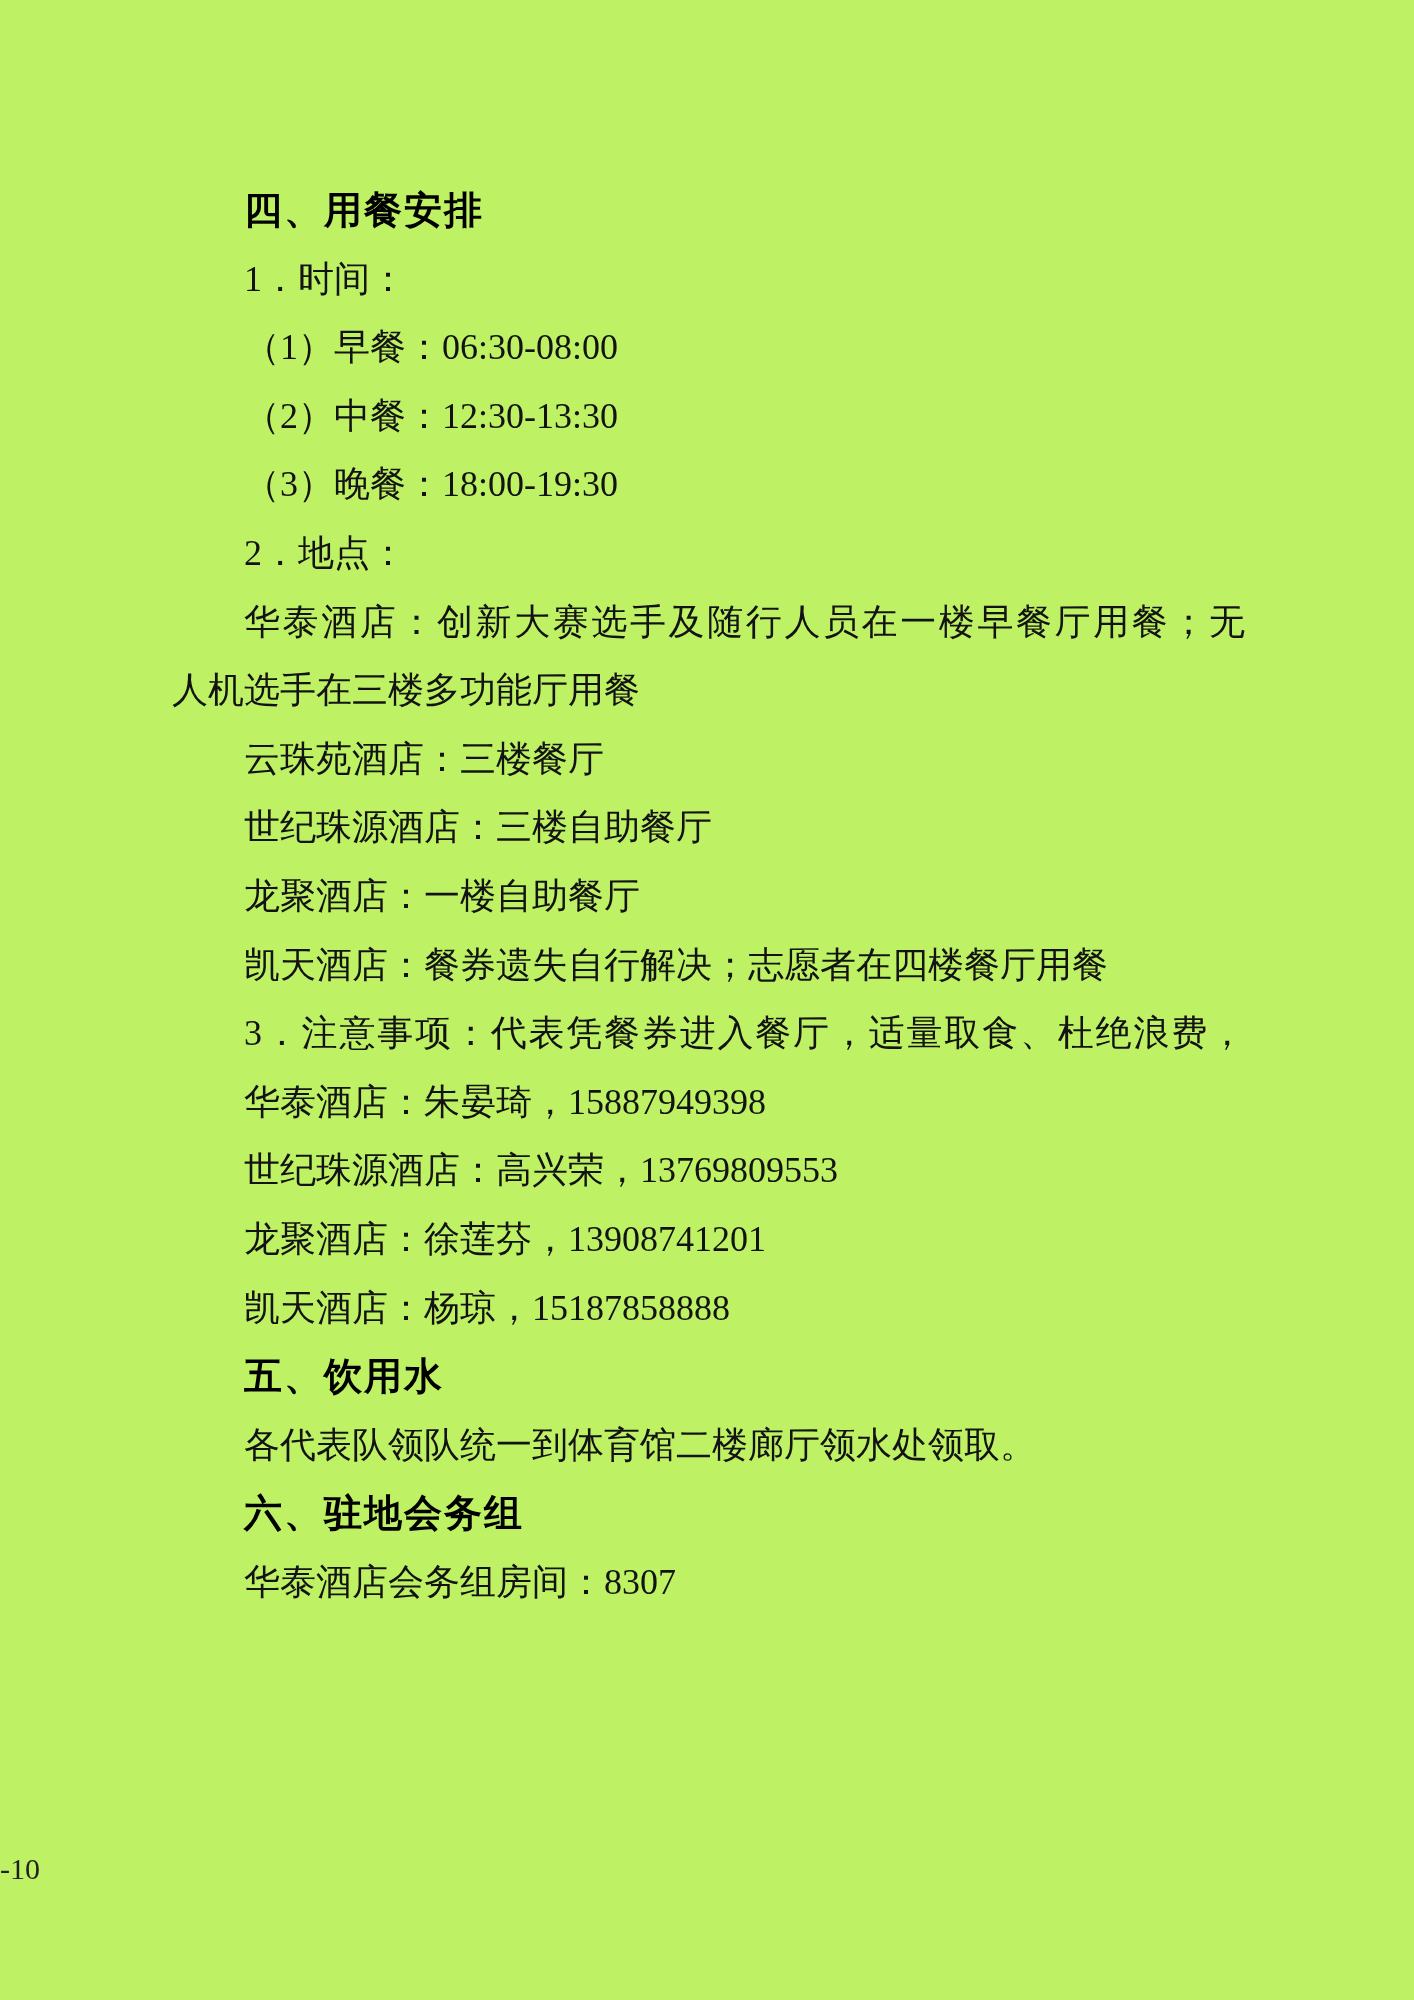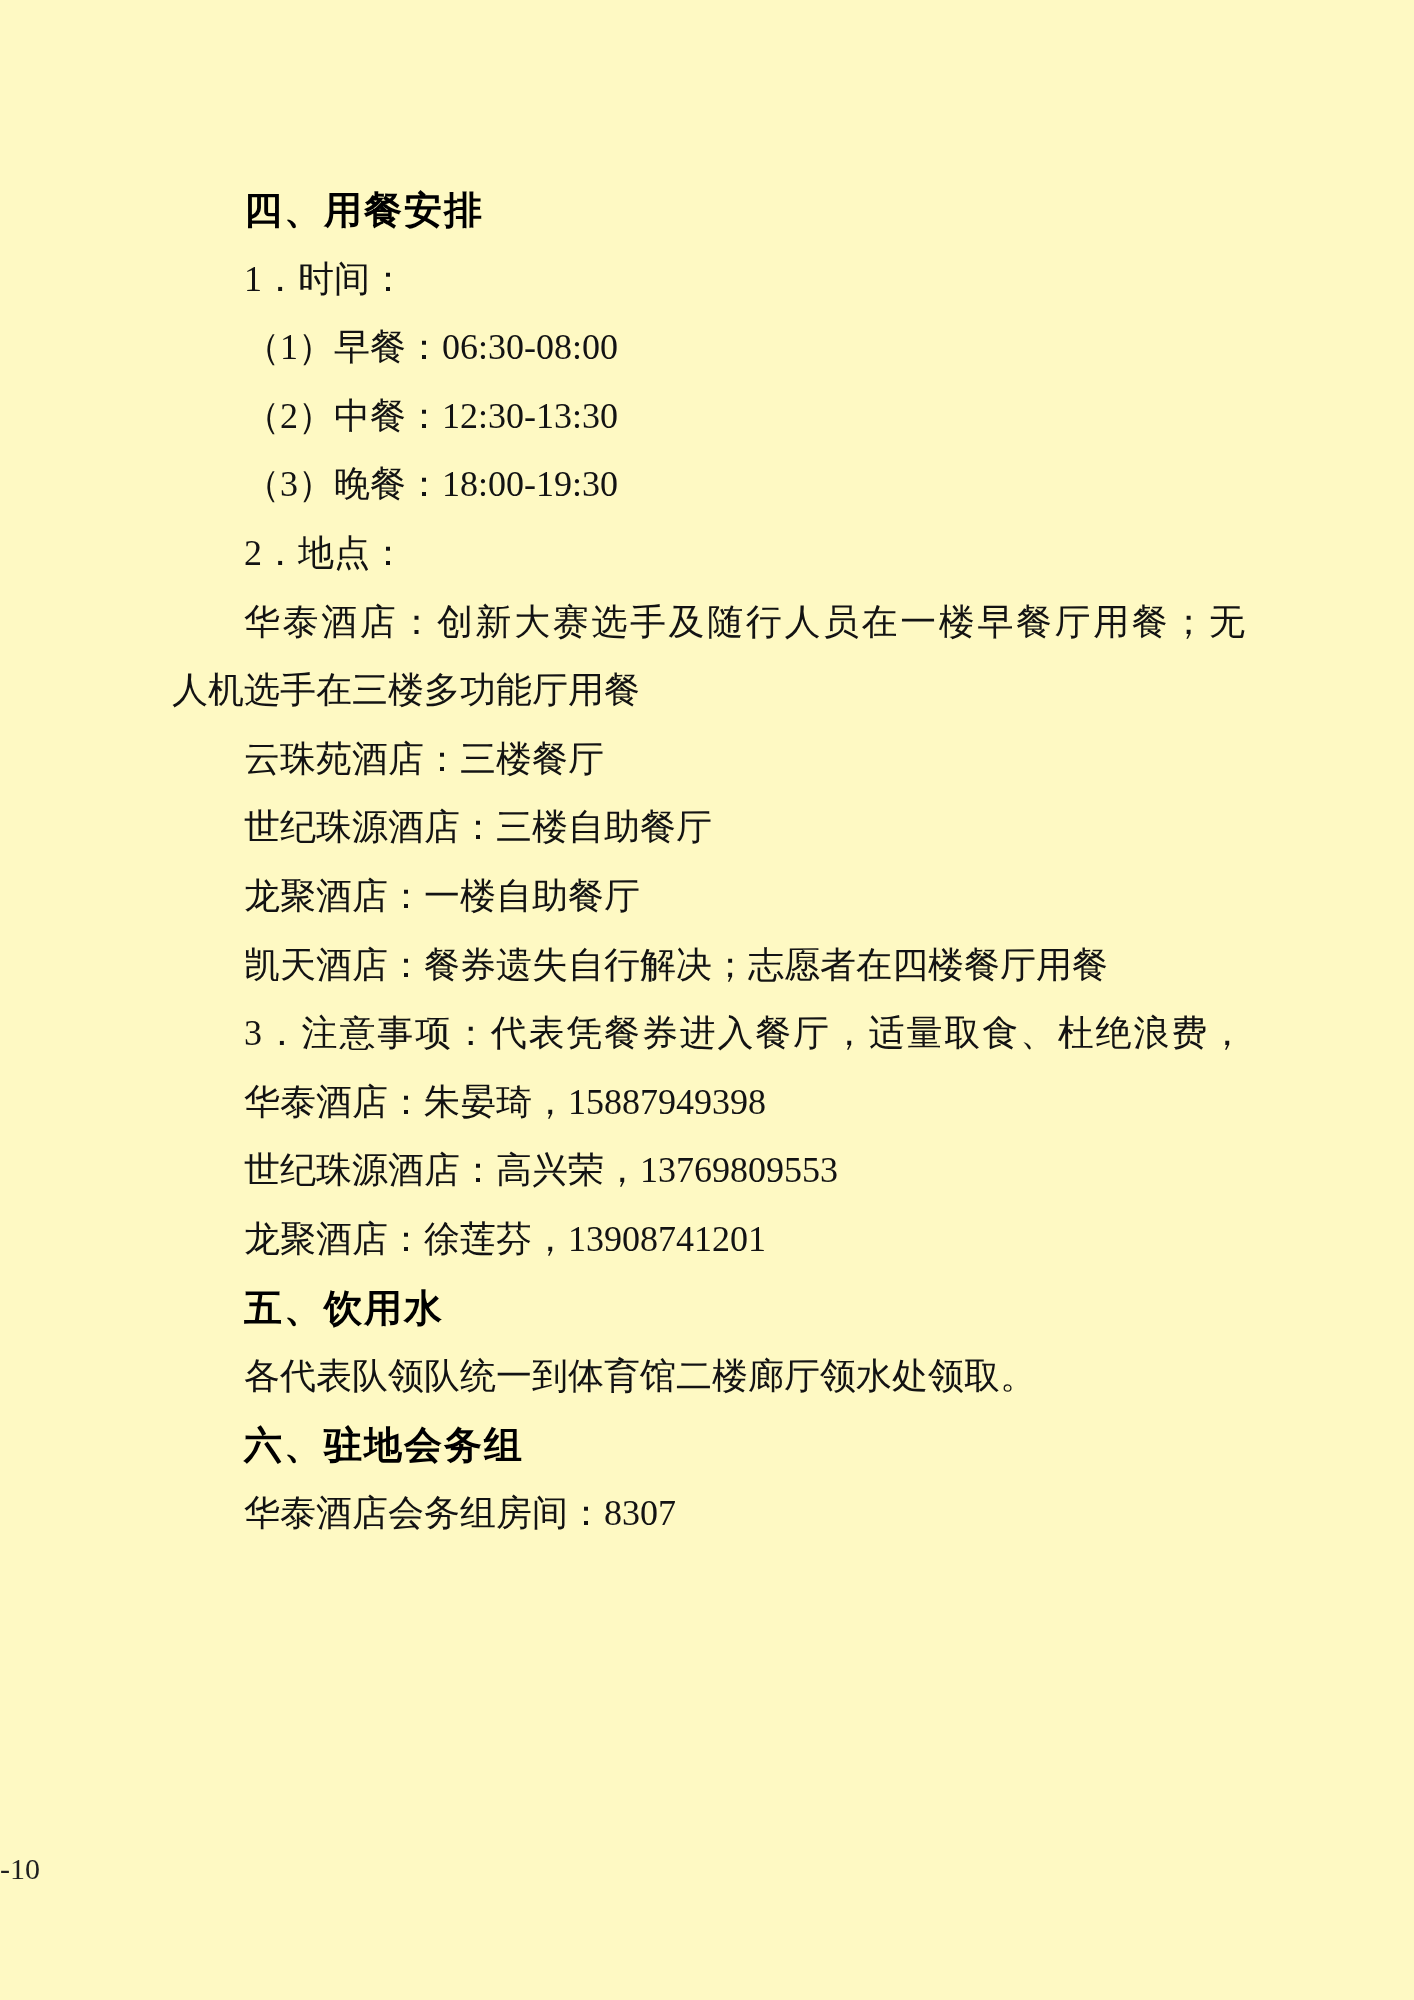--- a/index.html
+++ b/index.html
@@ -1,21 +1,21 @@
 <!DOCTYPE html>
 <html><head>
 <meta charset="utf-8">
 <style>
   html,body{margin:0;padding:0;background:#e8e8e8;}
   .page{
     position:relative;
     width:1414px;
     height:2000px;
     margin:0 auto;
-    background:#fef9c3;
+    background:#bef264;
     overflow:hidden;
   }
   .doc{
     position:absolute;
     left:172px;
     top:176px;
     width:1073px;
     color:#131313;
   }
   .line{
@@ -65,19 +65,20 @@
       <div class="line indented justified">华泰酒店：创新大赛选手及随行人员在一楼早餐厅用餐；无</div>
       <div class="line continuation">人机选手在三楼多功能厅用餐</div>
       <div class="line indented">云珠苑酒店：三楼餐厅</div>
       <div class="line indented">世纪珠源酒店：三楼自助餐厅</div>
       <div class="line indented">龙聚酒店：一楼自助餐厅</div>
       <div class="line indented">凯天酒店：餐券遗失自行解决；志愿者在四楼餐厅用餐</div>
       <div class="line indented justified">3．注意事项：代表凭餐券进入餐厅，适量取食、杜绝浪费，</div>
       <div class="line indented">华泰酒店：朱晏琦，15887949398</div>
       <div class="line indented">世纪珠源酒店：高兴荣，13769809553</div>
       <div class="line indented">龙聚酒店：徐莲芬，13908741201</div>
+      <div class="line indented">凯天酒店：杨琼，15187858888</div>
       <div class="line heading">五、饮用水</div>
       <div class="line indented">各代表队领队统一到体育馆二楼廊厅领水处领取。</div>
       <div class="line heading">六、驻地会务组</div>
       <div class="line indented">华泰酒店会务组房间：8307</div>
     </main>
   <footer class="page-footer">-10</footer>
 </div>
 
 </body></html>

